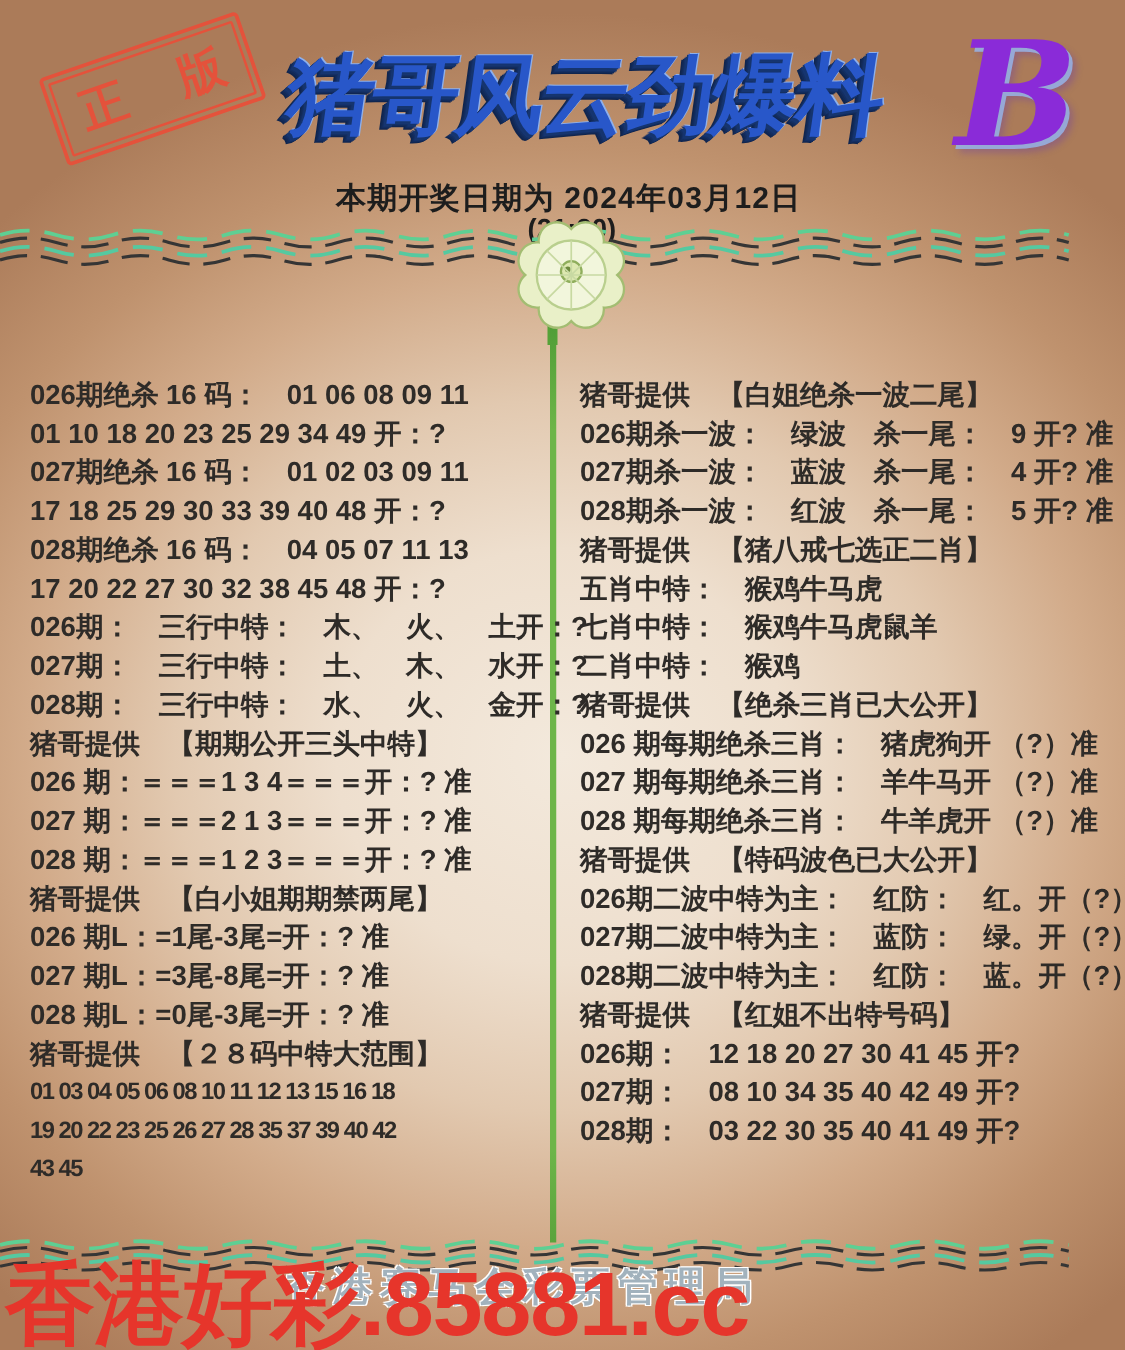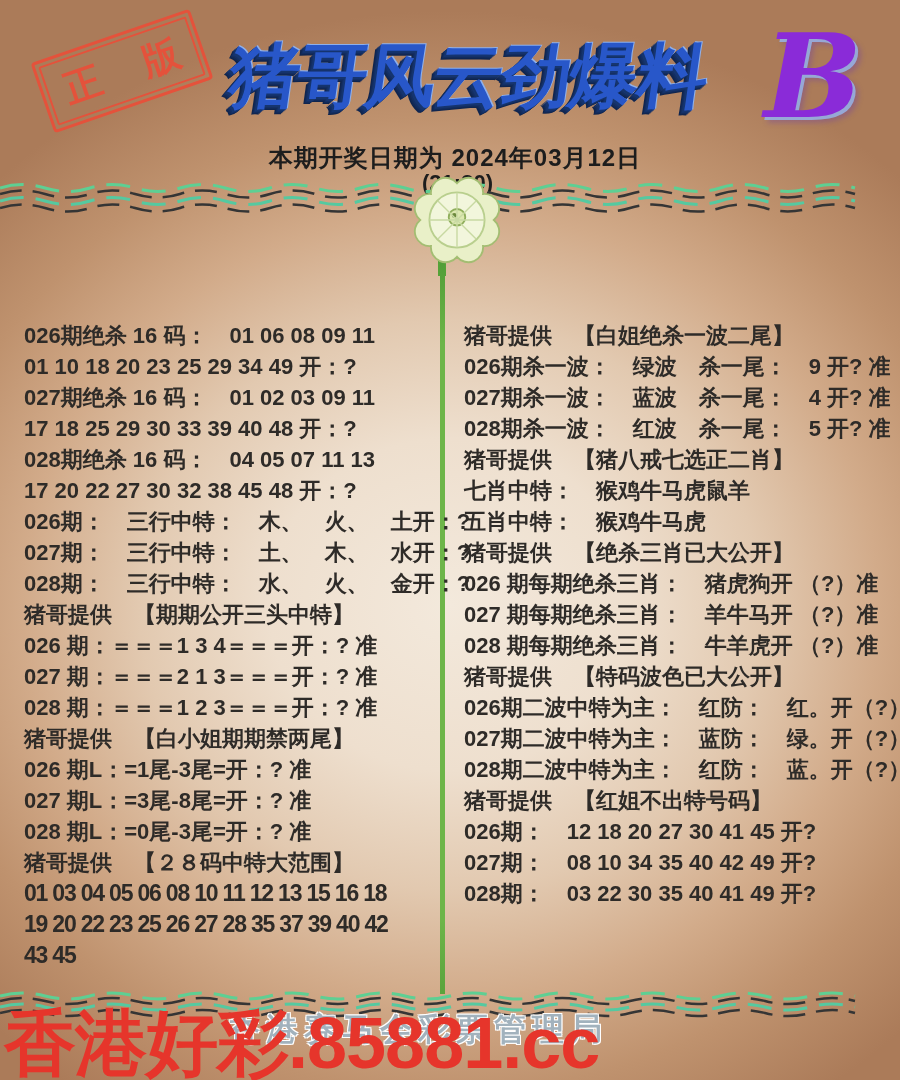--- a/index.html
+++ b/index.html
@@ -60,28 +60,28 @@
   .divider{
     position:absolute;left:440px;top:256px;width:5px;height:738px;
     background:linear-gradient(180deg,#4f9c36,#6db549 12%,#6db549 90%,#5aa33c);
     z-index:0;
   }
   .divider-stem{
     position:absolute;left:438px;top:252px;width:8px;height:24px;
     background:#55a238;z-index:0;
   }
   
-  .col{position:absolute;top:300px;z-index:1;margin-top:20px;}
+  .col{position:absolute;top:300px;z-index:1;}
   .col-left{left:24px;width:414px;}
   .col-right{left:464px;width:432px;}
   .line{
     height:31px;line-height:31px;white-space:nowrap;
     font-size:22px;font-weight:bold;color:#2e2b28;
   }
-  .line.tight{font-size:23px;letter-spacing:-1.2px;}
+  .line.tight{font-size:19px;letter-spacing:-1.2px;}
   
   .org-text{
     position:absolute;left:228px;top:1008px;z-index:2;
     font-size:32px;font-weight:bold;color:#a2b2bd;letter-spacing:6px;
     white-space:nowrap;
     text-shadow:-1px -1px 0 #fff,1px -1px 0 #fff,-1px 1px 0 #fff,1px 1px 0 #fff;
   }
   .watermark{
     position:absolute;left:4px;top:996px;z-index:3;
     font-size:72px;font-weight:bold;color:#e6352b;letter-spacing:-1px;
@@ -145,22 +145,23 @@
     <div class="line tight">19 20 22 23 25 26 27 28 35 37 39 40 42</div>
     <div class="line tight">43 45</div>
   </div>
 
   <div class="col col-right">
     <div class="line">猪哥提供　【白姐绝杀一波二尾】</div>
     <div class="line">026期杀一波：　绿波　杀一尾：　9 开? 准</div>
     <div class="line">027期杀一波：　蓝波　杀一尾：　4 开? 准</div>
     <div class="line">028期杀一波：　红波　杀一尾：　5 开? 准</div>
     <div class="line">猪哥提供　【猪八戒七选正二肖】</div>
+    <div class="line">五肖中特：　猴鸡牛马虎</div>
     <div class="line">七肖中特：　猴鸡牛马虎鼠羊</div>
-    <div class="line">五肖中特：　猴鸡牛马虎</div>
+    <div class="line">二肖中特：　猴鸡</div>
     <div class="line">猪哥提供　【绝杀三肖已大公开】</div>
     <div class="line">026 期每期绝杀三肖：　猪虎狗开 （?）准</div>
     <div class="line">027 期每期绝杀三肖：　羊牛马开 （?）准</div>
     <div class="line">028 期每期绝杀三肖：　牛羊虎开 （?）准</div>
     <div class="line">猪哥提供　【特码波色已大公开】</div>
     <div class="line">026期二波中特为主：　红防：　红。开（?）</div>
     <div class="line">027期二波中特为主：　蓝防：　绿。开（?）</div>
     <div class="line">028期二波中特为主：　红防：　蓝。开（?）</div>
     <div class="line">猪哥提供　【红姐不出特号码】</div>
     <div class="line">026期：　12  18  20  27  30  41 45 开?</div>

